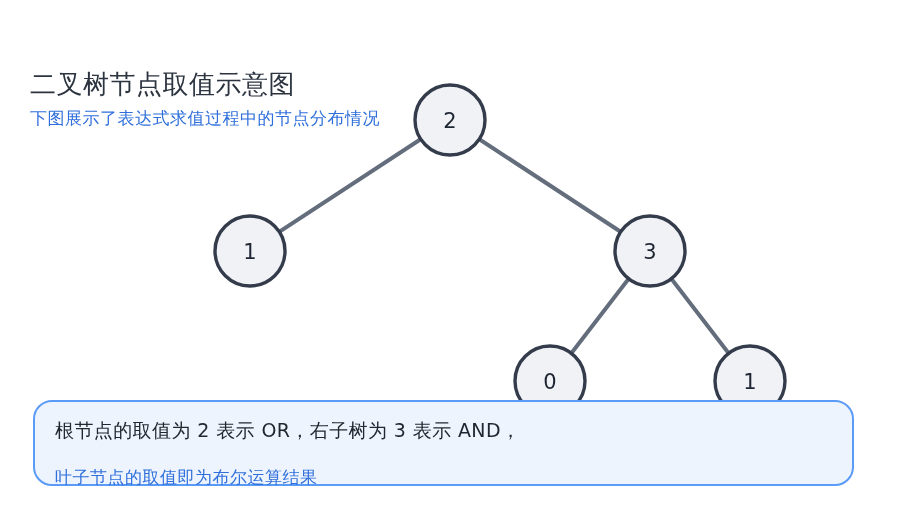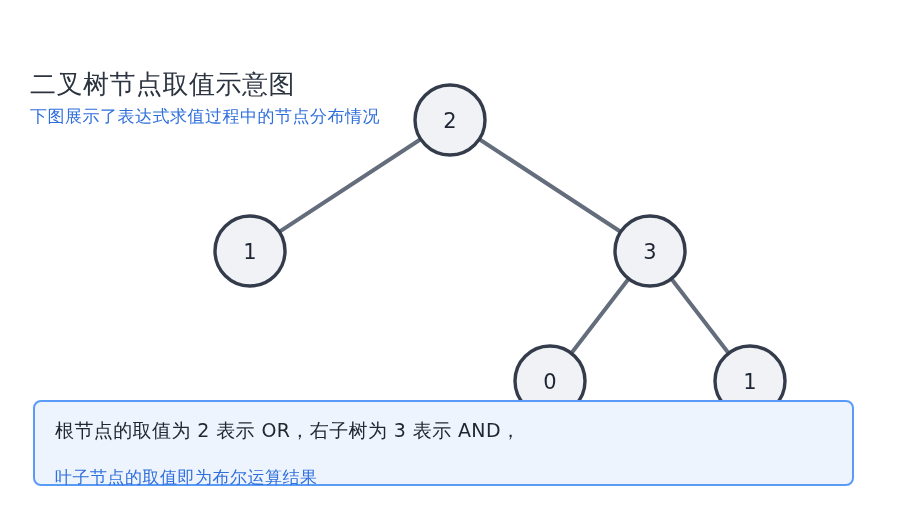--- a/index.html
+++ b/index.html
@@ -40,21 +40,20 @@
     margin: 0;
   }
   .page-subtitle {
     font-size: 17px;
     line-height: 24px;
     font-weight: 400;
     color: #2f6fdb;
     letter-spacing: 0.5px;
     white-space: pre;
     margin: 6px 0 0 0;
-    font-family: Liberation Mono, monospace;
   }
 
   
   .tree-canvas {
     position: absolute;
     left: 0;
     top: 0;
     width: 900px;
     height: 520px;
   }
@@ -85,21 +84,21 @@
   
   .info-panel {
     position: absolute;
     left: 33px;
     top: 400px;
     width: 821px;
     height: 86px;
     box-sizing: border-box;
     background: #eef4fe;
     border: 2px solid #5b9bf8;
-    border-radius: 8px;
+    border-radius: 19px;
     padding: 14px 20px 0 20px;
     z-index: 5;
   }
   .info-line-primary {
     font-size: 19px;
     line-height: 28px;
     color: #22272f;
     letter-spacing: 0.4px;
     white-space: pre;
     margin: 0;

